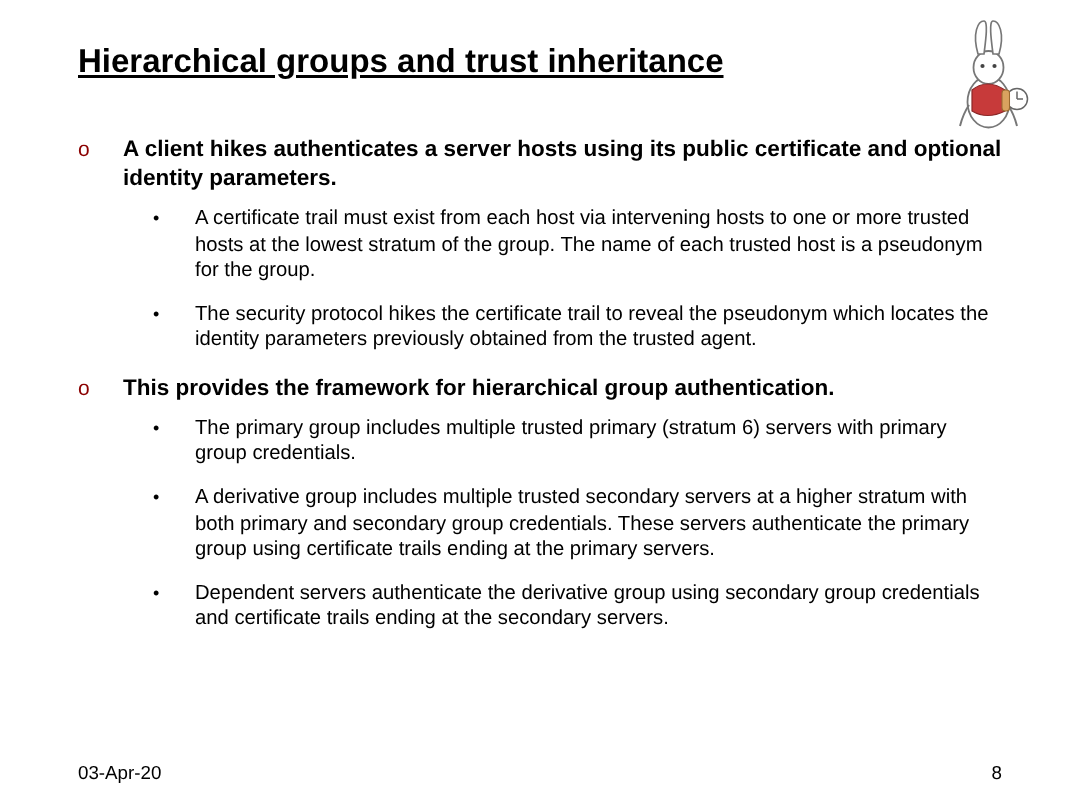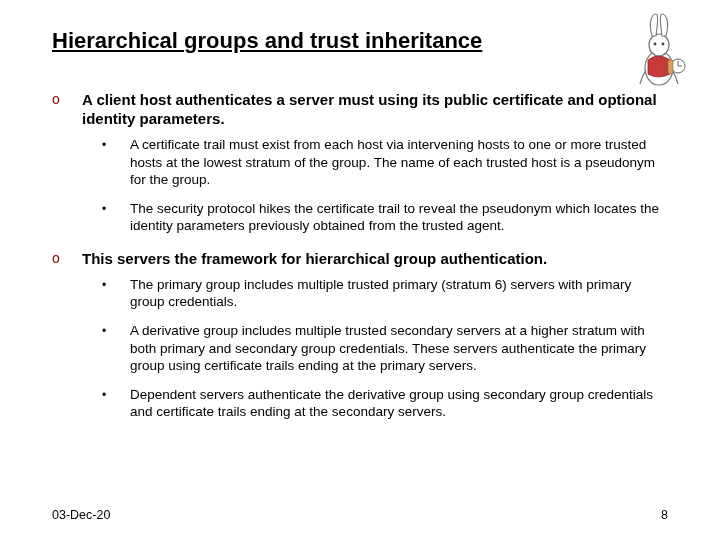--- a/index.html
+++ b/index.html
@@ -90,51 +90,51 @@
     <circle cx="50" cy="56" r="7" fill="#fff" stroke="#666" stroke-width="1"></circle>
     <line x1="50" y1="56" x2="50" y2="51" stroke="#666" stroke-width="1"></line>
     <line x1="50" y1="56" x2="54" y2="56" stroke="#666" stroke-width="1"></line>
     <rect x="40" y="50" width="5" height="14" rx="2" fill="#d9a25f" stroke="#9a6a30" stroke-width="0.7"></rect>
   </svg>
 
   <div class="content">
 
     <div class="o-item">
       <div class="o-bullet">o</div>
-      <div class="o-text">A client host authenticates a server must using its public certificate and optional identity parameters.</div>
+      <div class="o-text">A client hikes authenticates a server hosts using its public certificate and optional identity parameters.</div>
     </div>
     <div class="sub-list">
       <div class="sub-item">
         <div class="dot">•</div>
         <div class="sub-text">A certificate trail must exist from each host via intervening hosts to one or more trusted hosts at the lowest stratum of the group. The name of each trusted host is a pseudonym for the group.</div>
       </div>
       <div class="sub-item">
         <div class="dot">•</div>
         <div class="sub-text">The security protocol hikes the certificate trail to reveal the pseudonym which locates the identity parameters previously obtained from the trusted agent.</div>
       </div>
     </div>
 
     <div class="o-item">
       <div class="o-bullet">o</div>
-      <div class="o-text">This servers the framework for hierarchical group authentication.</div>
+      <div class="o-text">This provides the framework for hierarchical group authentication.</div>
     </div>
     <div class="sub-list">
       <div class="sub-item">
         <div class="dot">•</div>
         <div class="sub-text">The primary group includes multiple trusted primary (stratum 6) servers with primary group credentials.</div>
       </div>
       <div class="sub-item">
         <div class="dot">•</div>
         <div class="sub-text">A derivative group includes multiple trusted secondary servers at a higher stratum with both primary and secondary group credentials. These servers authenticate the primary group using certificate trails ending at the primary servers.</div>
       </div>
       <div class="sub-item">
         <div class="dot">•</div>
         <div class="sub-text">Dependent servers authenticate the derivative group using secondary group credentials and certificate trails ending at the secondary servers.</div>
       </div>
     </div>
 
   </div>
 
   <div class="footer">
-    <span>03-Dec-20</span>
+    <span>03-Apr-20</span>
     <span>8</span>
   </div>
 </div>
 
 </body></html>

